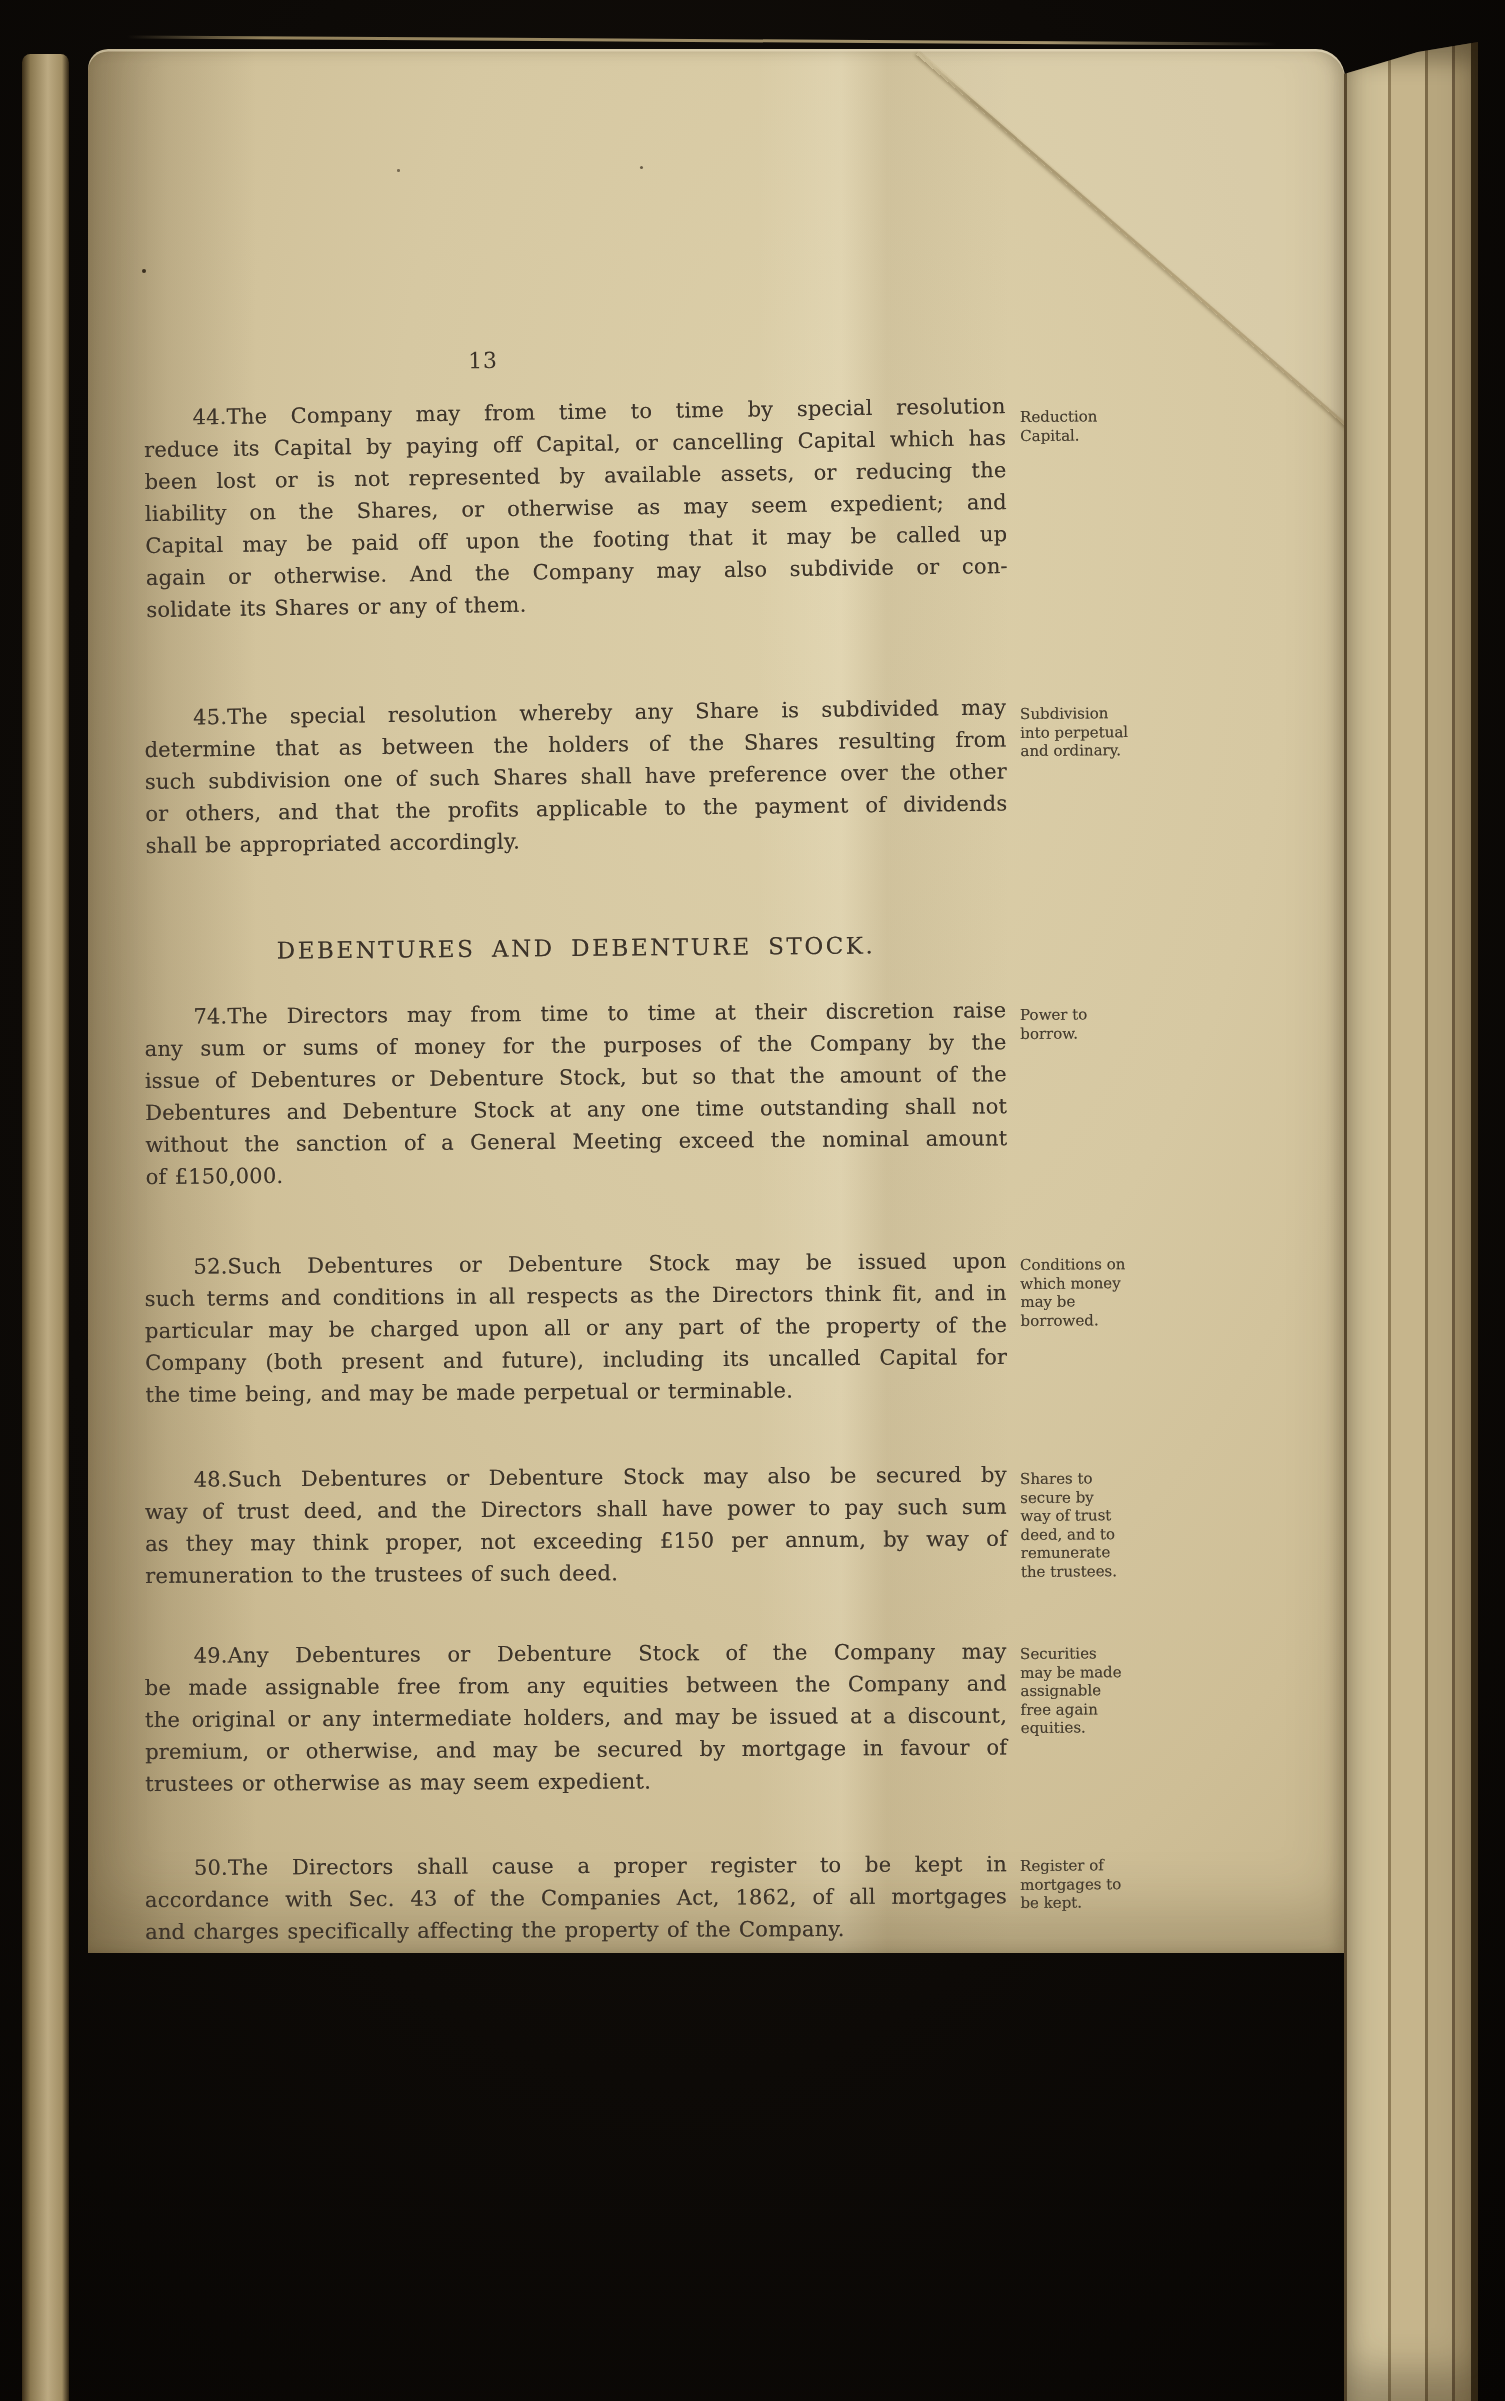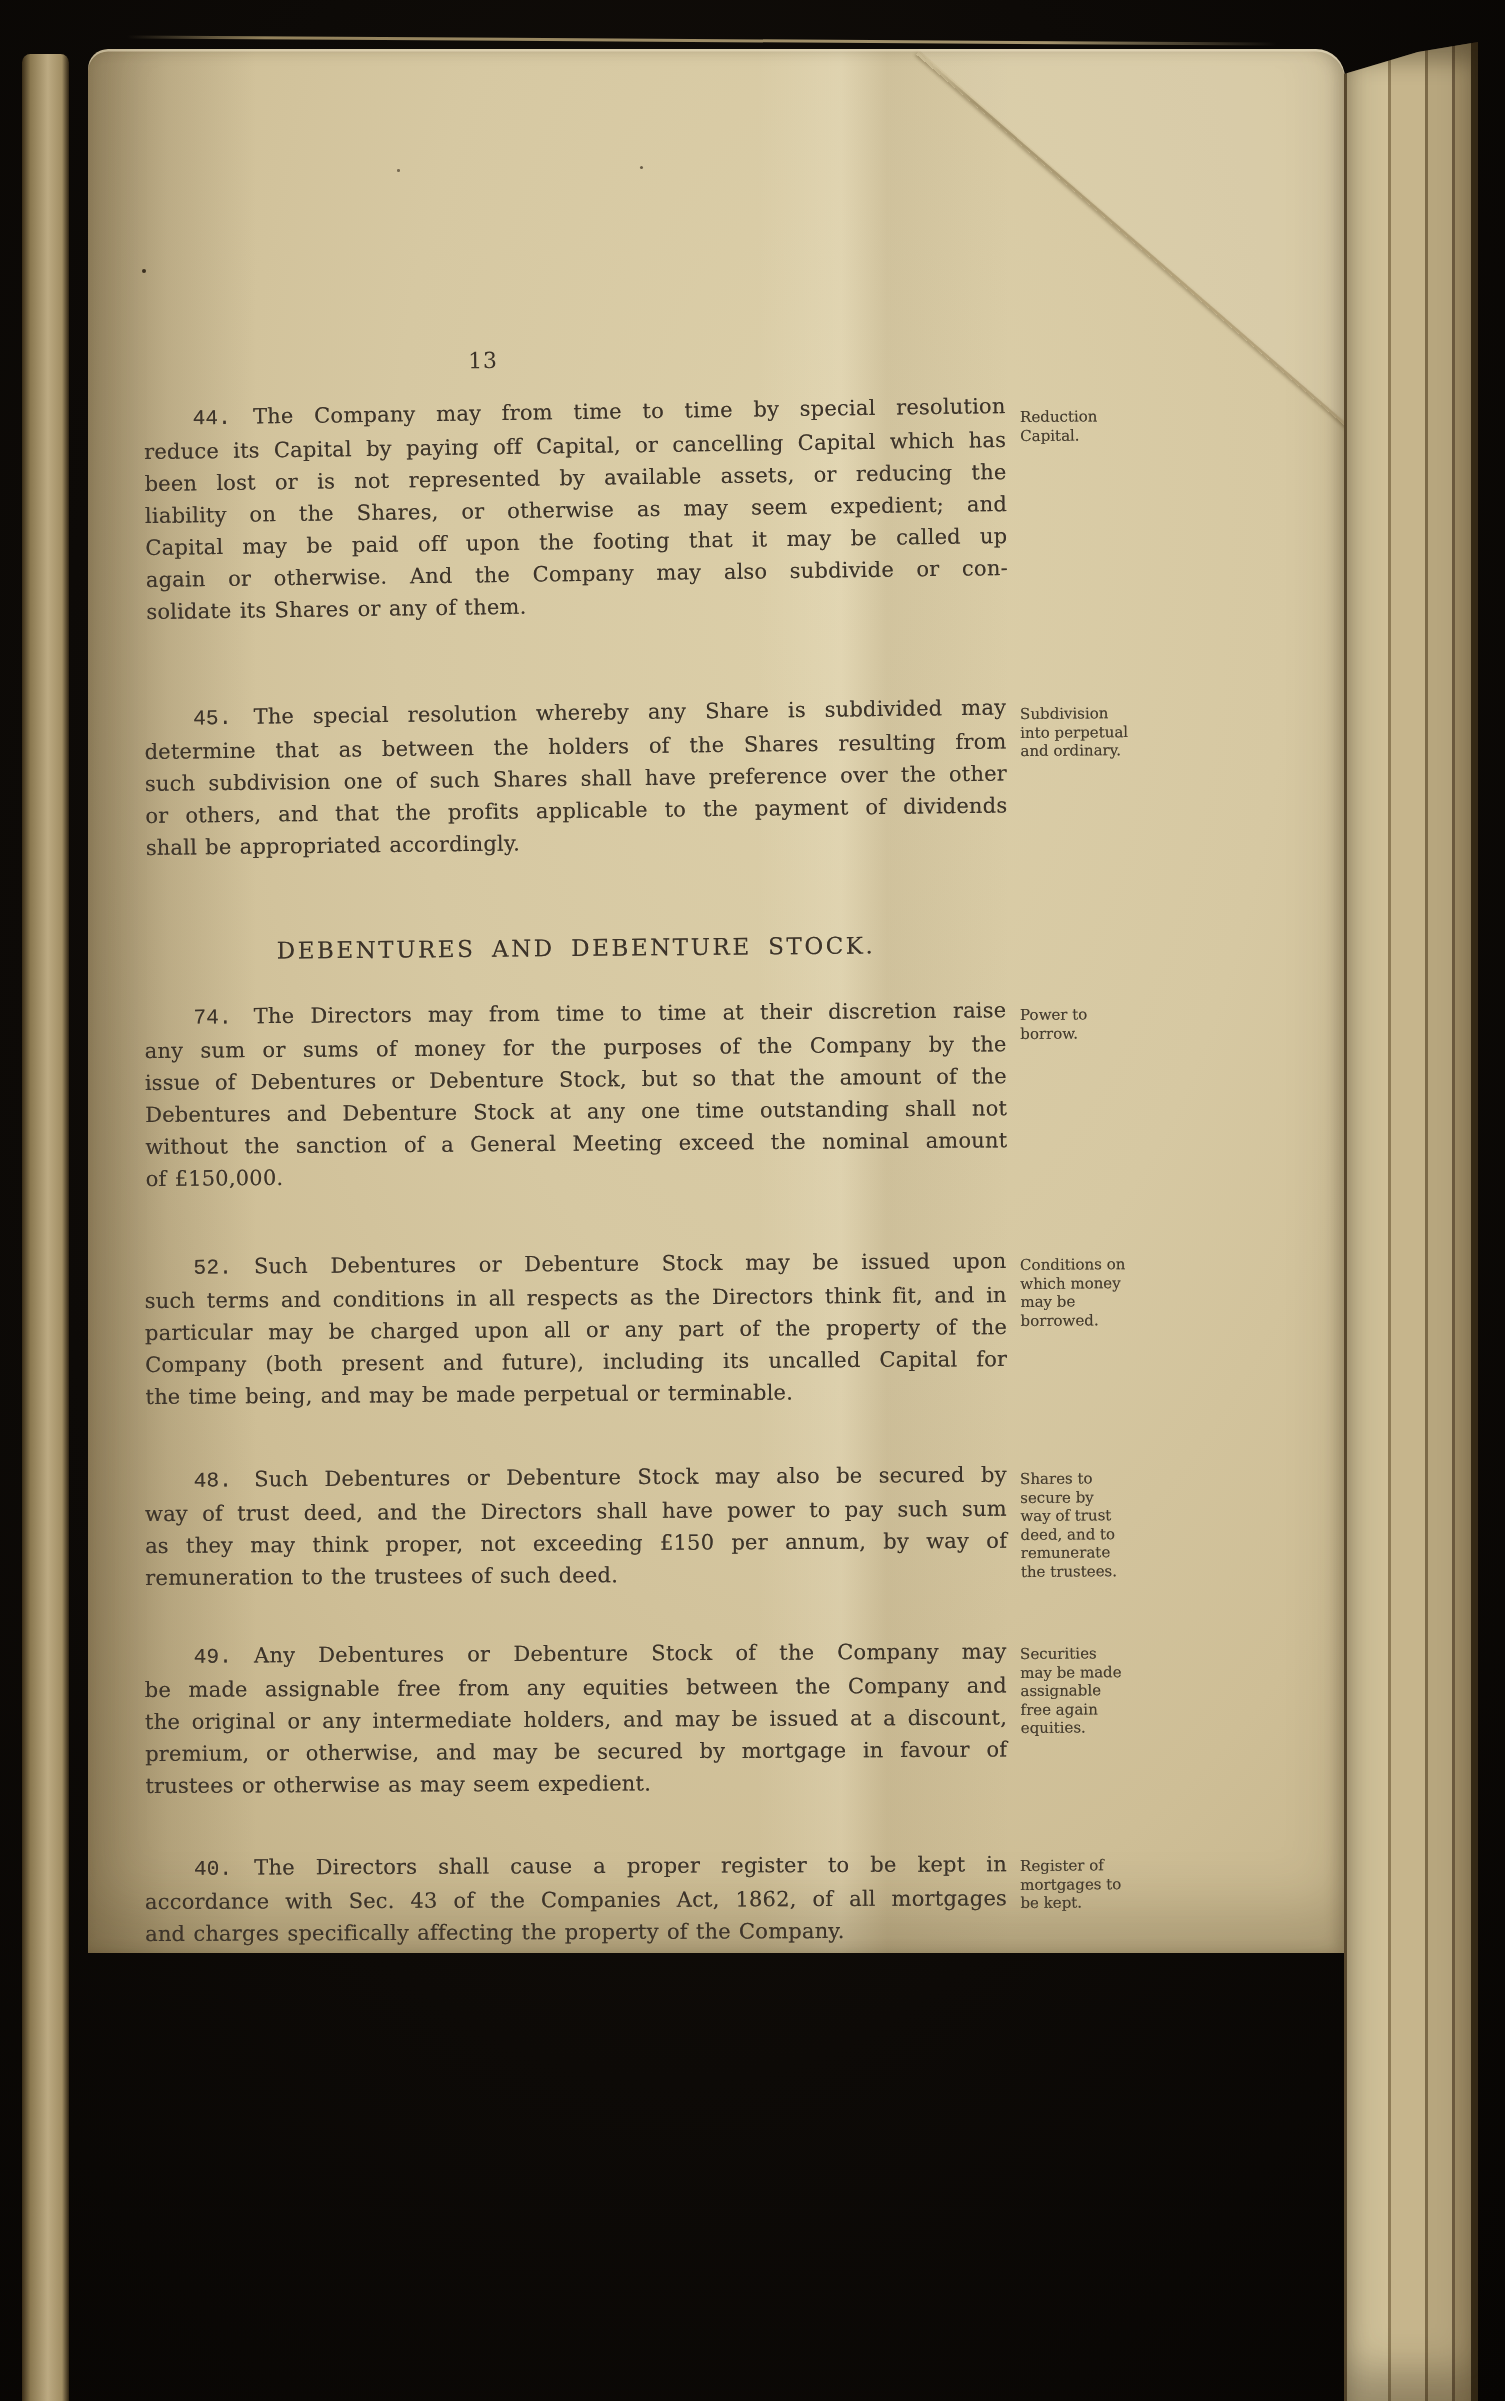--- a/index.html
+++ b/index.html
@@ -56,21 +56,21 @@
   .para{
     position:absolute;left:57px;width:862px;
     font-size:21px;line-height:32px;color:#3d342a;
     letter-spacing:0.2px;word-spacing:1.3px;
     text-shadow:0 0 0.5px rgba(58,50,40,0.55);
     transform-origin:left center;
   }
   .line{text-align:justify;text-align-last:justify;}
   .line.last{text-align-last:left;}
   .line.first{padding-left:49px;}
-  .pnum{margin-right:22px;font-family:Liberation Mono, monospace;}
+  .pnum{}
   .heading{
     position:absolute;left:57px;top:886px;width:862px;text-align:center;
     font-size:23px;color:#3d342a;letter-spacing:2.5px;word-spacing:6.8px;
     transform:rotate(-0.5deg);text-shadow:0 0 0.5px rgba(58,50,40,0.55);
   }
   .side-note{
     position:absolute;left:932px;width:108px;
     font-size:15px;line-height:18.6px;color:#453c2e;
     transform:rotate(-0.5deg);transform-origin:left top;
     text-shadow:0 0 0.4px rgba(58,50,40,0.5);
@@ -152,21 +152,21 @@
   <div class="para" style="top:1591px;transform:rotate(-0.3deg)">
     <div class="line first"><span class="pnum">49.</span><span>Any Debentures or Debenture Stock of the Company may</span></div>
     <div class="line">be made assignable free from any equities between the Company and</div>
     <div class="line">the original or any intermediate holders, and may be issued at a discount,</div>
     <div class="line">premium, or otherwise, and may be secured by mortgage in favour of</div>
     <div class="line last">trustees or otherwise as may seem expedient.</div>
   </div>
   <div class="side-note" style="top:1596px">Securities may be made assignable free again equities.</div>
 
   <div class="para" style="top:1803px;transform:rotate(-0.25deg)">
-    <div class="line first"><span class="pnum">40.</span><span>The Directors shall cause a proper register to be kept in</span></div>
+    <div class="line first"><span class="pnum">50.</span><span>The Directors shall cause a proper register to be kept in</span></div>
     <div class="line">accordance with Sec. 43 of the Companies Act, 1862, of all mortgages</div>
     <div class="line last">and charges specifically affecting the property of the Company.</div>
   </div>
   <div class="side-note" style="top:1808px">Register of mortgages to be kept.</div>
 
   <div class="catchword">D</div>
 </div>
 
 <div class="edge-stack"></div>
 

